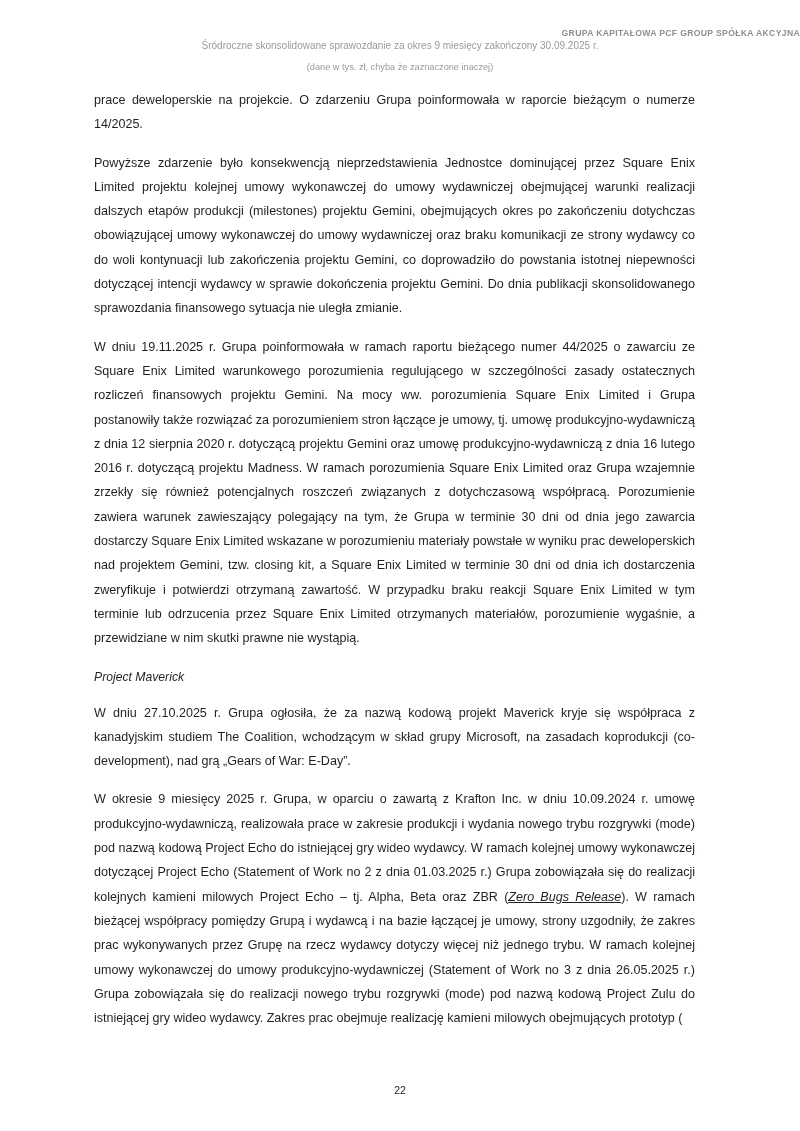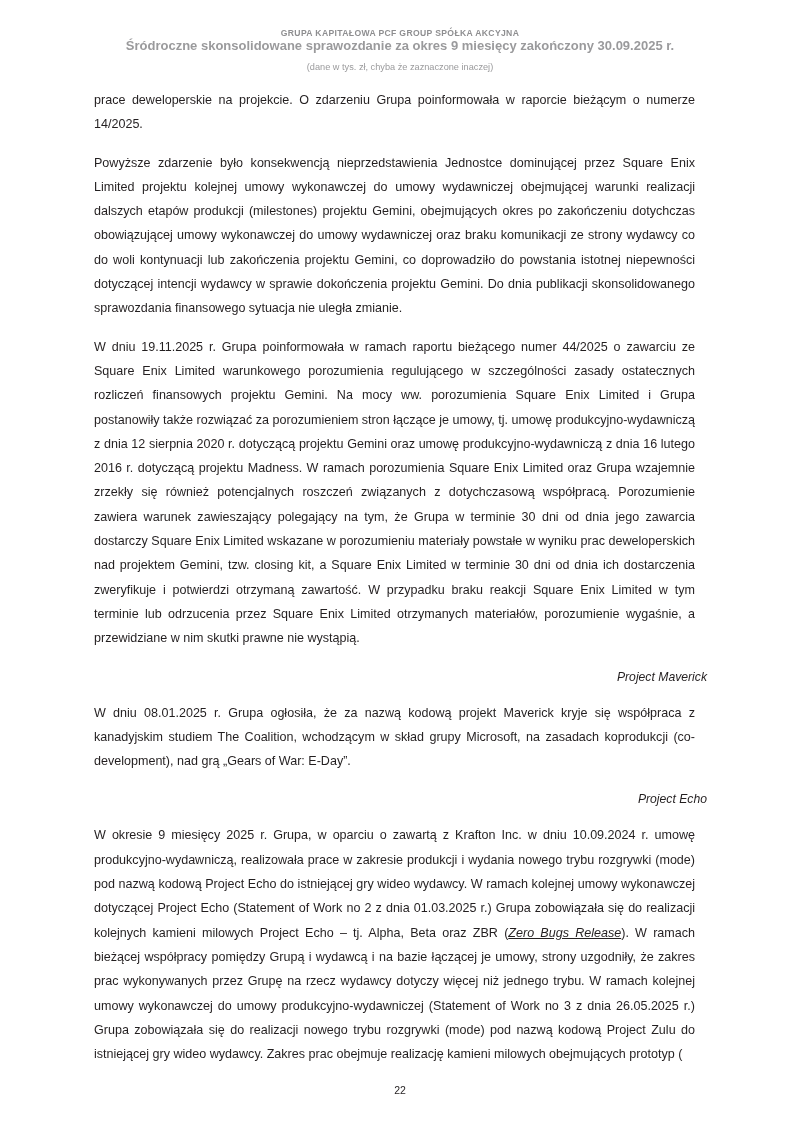--- a/index.html
+++ b/index.html
@@ -34,24 +34,25 @@
     text-align: center;
     color: #9a9a9c;
     user-select: none;
   }
   .doc-header .line1 {
     font-size: 8.6px;
     font-weight: bold;
     letter-spacing: 0.35px;
     line-height: 12px;
     color: #8e8e90;
+    text-align: right;
   }
   .doc-header .line2 {
-    font-size: 13px;
-    font-weight: bold;
+    font-size: 10px;
+    font-weight: normal;
     line-height: 13px;
     color: #9a9a9c;
   }
   .doc-header .line3 {
     font-size: 9.2px;
     font-weight: normal;
     line-height: 13px;
     color: #9a9a9c;
     margin-top: 9px;
   }
@@ -75,21 +76,21 @@
   }
   p.para:last-child { margin-bottom: 0; }
 
   h3.subhead {
     margin: 0 0 12px 0;
     font-size: 12.2px;
     font-style: italic;
     font-weight: normal;
     line-height: 24px;
     color: #231f20;
-    text-align: right;
+    text-align: left;
   }
 
   .sp-before { margin-top: 3px; }
 
   em.it {
     font-style: italic;
     text-decoration: underline;
   }
 
   
@@ -119,23 +120,22 @@
 
     <p class="para">prace deweloperskie na projekcie. O zdarzeniu Grupa poinformowała w raporcie bieżącym o numerze 14/2025.</p>
 
     <p class="para">Powyższe zdarzenie było konsekwencją nieprzedstawienia Jednostce dominującej przez Square Enix Limited projektu kolejnej umowy wykonawczej do umowy wydawniczej obejmującej warunki realizacji dalszych etapów produkcji (milestones) projektu Gemini, obejmujących okres po zakończeniu dotychczas obowiązującej umowy wykonawczej do umowy wydawniczej oraz braku komunikacji ze strony wydawcy co do woli kontynuacji lub zakończenia projektu Gemini, co doprowadziło do powstania istotnej niepewności dotyczącej intencji wydawcy w sprawie dokończenia projektu Gemini. Do dnia publikacji skonsolidowanego sprawozdania finansowego sytuacja nie uległa zmianie.</p>
 
     <p class="para">W dniu 19.11.2025 r. Grupa poinformowała w ramach raportu bieżącego numer 44/2025 o zawarciu ze Square Enix Limited warunkowego porozumienia regulującego w szczególności zasady ostatecznych rozliczeń finansowych projektu Gemini. Na mocy ww. porozumienia Square Enix Limited i Grupa postanowiły także rozwiązać za porozumieniem stron łączące je umowy, tj. umowę produkcyjno-wydawniczą z dnia 12 sierpnia 2020 r. dotyczącą projektu Gemini oraz umowę produkcyjno-wydawniczą z dnia 16 lutego 2016 r. dotyczącą projektu Madness. W ramach porozumienia Square Enix Limited oraz Grupa wzajemnie zrzekły się również potencjalnych roszczeń związanych z dotychczasową współpracą. Porozumienie zawiera warunek zawieszający polegający na tym, że Grupa w terminie 30 dni od dnia jego zawarcia dostarczy Square Enix Limited wskazane w porozumieniu materiały powstałe w wyniku prac deweloperskich nad projektem Gemini, tzw. closing kit, a Square Enix Limited w terminie 30 dni od dnia ich dostarczenia zweryfikuje i potwierdzi otrzymaną zawartość. W przypadku braku reakcji Square Enix Limited w tym terminie lub odrzucenia przez Square Enix Limited otrzymanych materiałów, porozumienie wygaśnie, a przewidziane w nim skutki prawne nie wystąpią.</p>
 
     <h3 class="subhead sp-before">Project Maverick</h3>
 
 
-    <p class="para">W dniu 08.01.2025 r. Grupa ogłosiła, że za nazwą kodową projekt Maverick kryje się współpraca z kanadyjskim studiem The Coalition, wchodzącym w skład grupy Microsoft, na zasadach koprodukcji (co-development), nad grą „Gears of War: E-Day”.</p>
+    <p class="para">W dniu 27.10.2025 r. Grupa ogłosiła, że za nazwą kodową projekt Maverick kryje się współpraca z kanadyjskim studiem The Coalition, wchodzącym w skład grupy Microsoft, na zasadach koprodukcji (co-development), nad grą „Gears of War: E-Day”.</p>
 
-    <h3 class="subhead sp-before">Project Echo</h3>
 
     <p class="para"><span>W okresie 9 miesięcy 2025 r. Grupa, w oparciu o zawartą z Krafton Inc. w dniu 10.09.2024 r. umowę produkcyjno-wydawniczą, realizowała prace w zakresie produkcji i wydania nowego trybu rozgrywki (mode) pod nazwą kodową Project Echo do istniejącej gry wideo wydawcy. W ramach kolejnej umowy wykonawczej dotyczącej Project Echo (Statement of Work no 2 z dnia 01.03.2025 r.) Grupa zobowiązała się do realizacji kolejnych kamieni milowych Project Echo – tj. Alpha, Beta oraz ZBR (</span><em class="it">Zero Bugs Release</em><span>). W ramach bieżącej współpracy pomiędzy Grupą i wydawcą i na bazie łączącej je umowy, strony uzgodniły, że zakres prac wykonywanych przez Grupę na rzecz wydawcy dotyczy więcej niż jednego trybu. W ramach kolejnej umowy wykonawczej do umowy produkcyjno-wydawniczej (Statement of Work no 3 z dnia 26.05.2025 r.) Grupa zobowiązała się do realizacji nowego trybu rozgrywki (mode) pod nazwą kodową Project Zulu do istniejącej gry wideo wydawcy. Zakres prac obejmuje realizację kamieni milowych obejmujących prototyp (</span></p>
 
   </div>
 
   <div class="page-number">22</div>
 
 </div>
 
 </body></html>

